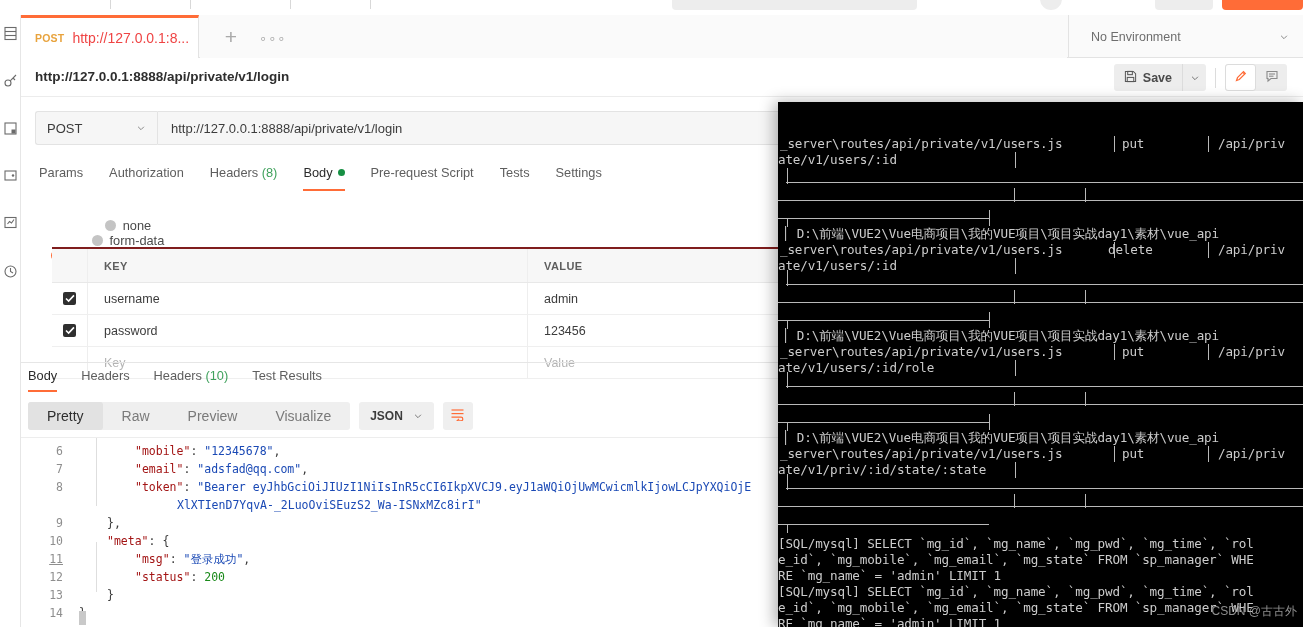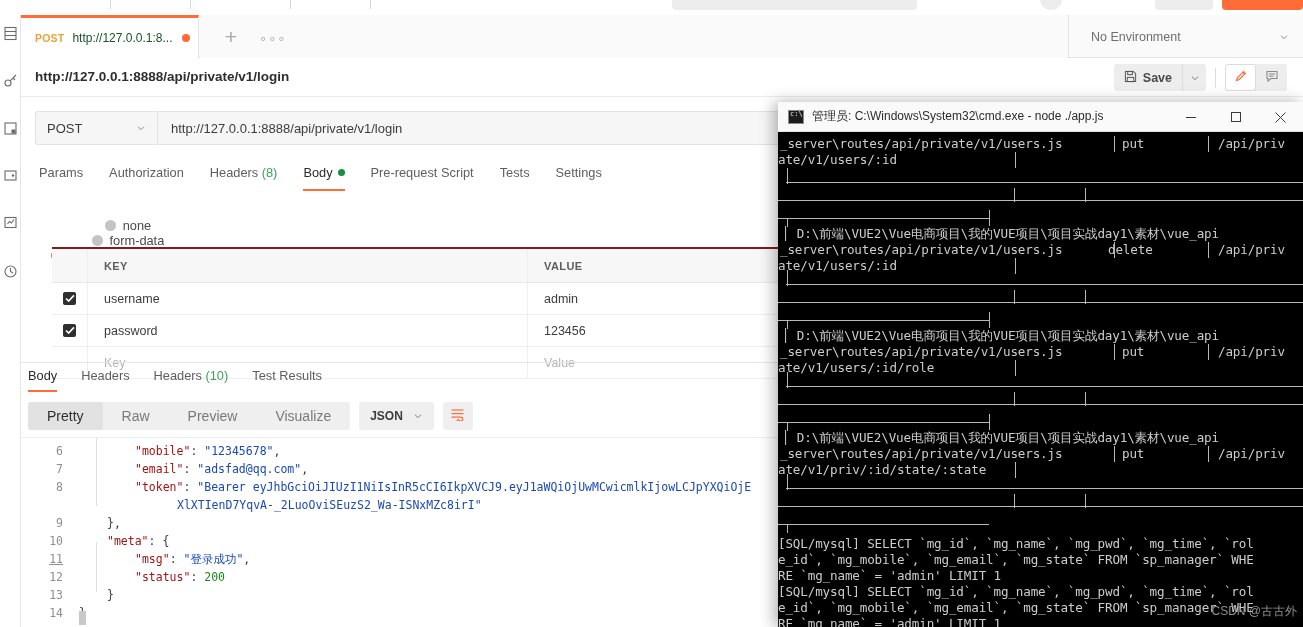--- a/index.html
+++ b/index.html
@@ -29,21 +29,21 @@
 
   
   .tabbar { position: absolute; left: 0; top: 0; width: 1282px; height: 43px; background: #fafafa; border-bottom: 1px solid #e3e3e3; }
   .tab-active {
     position: absolute; left: 0; top: 0; width: 178px; height: 43px;
     background: #ffffff; border-right: 1px solid #e3e3e3;
     border-top: 3px solid #ff6c37;
     display: flex; align-items: center; padding-left: 14px; gap: 8px;
   }
   .tab-method { font-size: 10.5px; font-weight: bold; color: #e8a33d; letter-spacing: .2px; }
-  .tab-name { font-size: 12px; color: #14532d; white-space: nowrap; }
+  .tab-name { font-size: 14px; color: #ef4444; white-space: nowrap; }
   .tab-dot { width: 8px; height: 8px; border-radius: 50%; background: #ff6c37; margin-left: 2px; }
   .tab-plus { position: absolute; left: 200px; top: 12px; width: 20px; height: 20px; color: #a9a9a9;
               font-size: 21px; line-height: 19px; text-align: center; font-weight: 300; }
   .tab-dots { position: absolute; left: 238px; top: 16px; font-size: 13px; color: #b0b0b0; letter-spacing: 1px; }
   .tab-filler { position: absolute; left: 179px; top: 0; width: 867px; height: 43px; background: #fafafa; }
   .env-sep { position: absolute; left: 1047px; top: 0; width: 1px; height: 43px; background: #e3e3e3; }
   .env-box { position: absolute; left: 1060px; top: 0; width: 222px; height: 43px; display: flex; align-items: center;
              justify-content: space-between; padding: 0 14px 0 10px; }
   .env-label { font-size: 12.5px; color: #6e6e6e; }
   .chev { width: 10px; height: 10px; }
@@ -414,42 +414,20 @@
         <div class="cline" style="top: 96px; padding-left: 28px;"><span class="k">"meta"</span><span class="p">: {</span></div>
         <div class="cline" style="top: 114px; padding-left: 56px;"><span class="k">"msg"</span><span class="p">: </span><span class="s">"登录成功"</span><span class="p">,</span></div>
         <div class="cline" style="top: 132px; padding-left: 56px;"><span class="k">"status"</span><span class="p">: </span><span class="n">200</span></div>
         <div class="cline" style="top: 150px; padding-left: 28px;"><span class="p">}</span></div>
         <div class="cline" style="top: 168px; padding-left: 0px;"><span class="p">}</span></div>
       </div>
     <div class="caret-box" style="top:173px;"></div>
   </div>
 
   <div class="cmd">
-    <div class="cmd-title">
-      <span class="cmd-ico"></span>
-      <span class="cmd-ttxt">管理员: C:\Windows\System32\cmd.exe - node  ./app.js</span>
-      <div class="cmd-btns">
-        <div class="cmd-btn">
-          <svg width="12" height="12" viewBox="0 0 12 12" stroke="#3a3a3a" stroke-width="1">
-              <line x1="1" y1="6.5" x2="11" y2="6.5"></line>
-            </svg>
-        </div>
-        <div class="cmd-btn">
-          <svg width="12" height="12" viewBox="0 0 12 12" fill="none" stroke="#3a3a3a" stroke-width="1">
-              <rect x="1.5" y="1.5" width="9" height="9"></rect>
-            </svg>
-        </div>
-        <div class="cmd-btn">
-          <svg width="13" height="13" viewBox="0 0 13 13" stroke="#3a3a3a" stroke-width="1">
-              <line x1="1.5" y1="1.5" x2="11.5" y2="11.5"></line>
-              <line x1="11.5" y1="1.5" x2="1.5" y2="11.5"></line>
-            </svg>
-        </div>
-      </div>
-    </div>
     <div class="cmd-body">
       <div id="console-lines">
           <div class="cl" style="top: 4px; left: 2px;">_server\routes/api/private/v1/users.js</div>
           <div class="cl" style="top: 4px; left: 344px;">put</div>
           <div class="cl" style="top: 4px; left: 440px;">/api/priv</div>
           <div class="cl" style="top: 20px; left: 0px;">ate/v1/users/:id</div>
           <div class="cl" style="top: 94px; left: 4px;">│ D:\前端\VUE2\Vue电商项目\我的VUE项目\项目实战day1\素材\vue_api</div>
           <div class="cl" style="top: 110px; left: 2px;">_server\routes/api/private/v1/users.js</div>
           <div class="cl" style="top: 110px; left: 330px;">delete</div>
           <div class="cl" style="top: 110px; left: 440px;">/api/priv</div>

